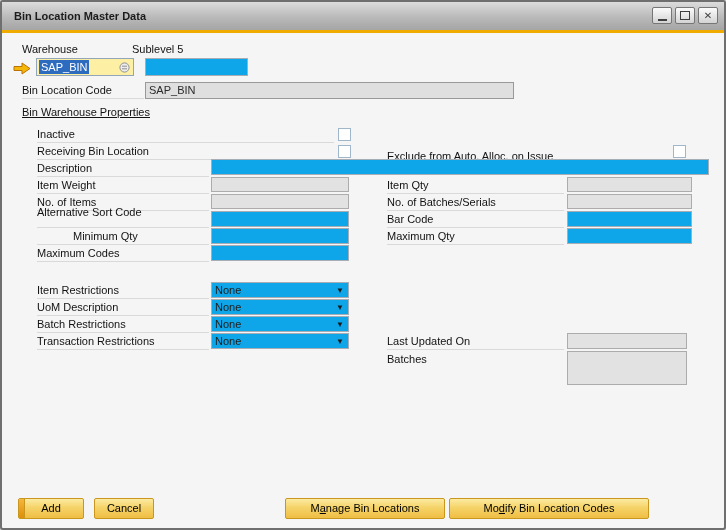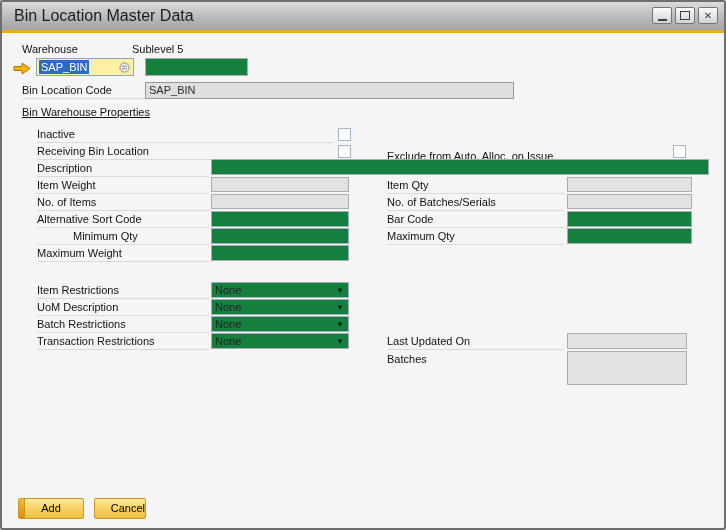--- a/index.html
+++ b/index.html
@@ -6,39 +6,39 @@
   .window {
     position:relative; width:722px; height:526px; margin:0 auto;
     background:#F5F5F6; border:2px solid #6F6F6F; border-radius:3px; overflow:hidden;
   }
   .titlebar {
     position:absolute; left:0; top:0; right:0; height:28px;
     background:linear-gradient(#DCDCDC,#B9B9B9 55%,#A5A5A5);
   }
   .title {
     position:absolute; left:12px; top:0; height:28px; line-height:28px;
-    font-size:16px; font-weight:normal; color:#1c1c1c;
+    font-size:11px; font-weight:bold; color:#1c1c1c;
   }
   .winbtns { position:absolute; right:6px; top:5px; display:flex; gap:3px; }
   .winbtn {
     width:20px; height:17px; box-sizing:border-box;
     background:linear-gradient(#FBFBFB,#D3D3D3); border:1px solid #767676; border-radius:2px;
     display:flex; align-items:center; justify-content:center; cursor:default;
   }
   .winbtn .minbar { width:9px; height:2px; background:#3f3f3f; margin-top:8px; }
   .winbtn .maxbox { width:8px; height:7px; border:1px solid #3f3f3f; background:transparent; }
   .winbtn .xglyph { font-size:10px; color:#3f3f3f; line-height:1; }
   .goldline { position:absolute; left:0; top:28px; right:0; height:3px; background:#F0AB00; }
 
   .lbl { position:absolute; font-size:11px; color:#121212; white-space:nowrap; }
   .uline { position:absolute; height:1px; background:#D9D9D9; }
 
   .fld, .fld-input, .dd {
     position:absolute; box-sizing:border-box; font-size:11px; color:#222;
-    background:#15803d; border:1px solid #A6ADB4; padding:1px 3px 0 3px;
+    background:#0ea5e9; border:1px solid #A6ADB4; padding:1px 3px 0 3px;
   }
   .fld-input { margin:0; height:16px; font-family:"Liberation Sans", sans-serif; }
   .fld.disabled { background:#E2E2E3; border-color:#ACACAC; }
   .fld.code { background:#DFDFDF; border-color:#999999; color:#2b2b2b; }
 
   .whfield {
     position:absolute; box-sizing:border-box; background:#FDF0A5;
     border:1px solid #93A5B8; font-size:11px;
   }
   .whfield .sel { background:#2D6BBF; color:#FFFFFF; padding:1px 2px; display:inline-block; margin:1px 0 0 2px; }
@@ -131,29 +131,29 @@
   <input class="fld-input" style="left: 209px; top: 157px; width: 498px;" value="">
 
   <div class="lbl" style="left:35px; top:177px;">Item Weight</div>
   <div class="uline" style="left:35px; top:191px; width:172px;"></div>
   <div class="fld disabled" style="left:209px; top:175px; width:138px; height:15px;"></div>
 
   <div class="lbl" style="left:35px; top:194px;">No. of Items</div>
   <div class="uline" style="left:35px; top:208px; width:172px;"></div>
   <div class="fld disabled" style="left:209px; top:192px; width:138px; height:15px;"></div>
 
-  <div class="lbl" style="left:35px; top:211px;">Alternative Sort Code</div>
+  <div class="lbl" style="left:35px; top:204px;">Alternative Sort Code</div>
   <div class="uline" style="left:35px; top:225px; width:172px;"></div>
   <input class="fld-input" style="left: 209px; top: 209px; width: 138px;" value="">
 
   <div class="lbl" style="left:35px; top:228px;padding-left:36px;">Minimum Qty</div>
   <div class="uline" style="left:35px; top:242px; width:172px;"></div>
   <input class="fld-input" style="left: 209px; top: 226px; width: 138px;" value="">
 
-  <div class="lbl" style="left:35px; top:245px;">Maximum Weight</div>
+  <div class="lbl" style="left:35px; top:245px;">Maximum Codes</div>
   <div class="uline" style="left:35px; top:259px; width:172px;"></div>
   <input class="fld-input" style="left: 209px; top: 243px; width: 138px;" value="">
 
   <div class="lbl" style="left:385px; top:177px;">Item Qty</div>
   <div class="uline" style="left:385px; top:191px; width:177px;"></div>
   <div class="fld disabled" style="left:565px; top:175px; width:125px; height:15px;"></div>
 
   <div class="lbl" style="left:385px; top:194px;">No. of Batches/Serials</div>
   <div class="uline" style="left:385px; top:208px; width:177px;"></div>
   <div class="fld disabled" style="left:565px; top:192px; width:125px; height:15px;"></div>
@@ -198,17 +198,23 @@
   <div class="uline" style="left:385px; top:347px; width:177px;"></div>
   <div class="fld disabled" style="left:565px; top:331px; width:120px; height:16px;"></div>
 
   <div class="lbl" style="left:385px; top:351px;">Batches</div>
   <div class="fld disabled" style="left:565px; top:349px; width:120px; height:34px;"></div>
 
   <div class="btn" style="left:16px; top:496px; width:66px;">
     <span class="strip"></span>
     <span>Add</span>
   </div>
-  <div class="btn" style="left:92px; top:496px; width:52px;text-align:right;">
+  <div class="btn" style="left:92px; top:496px; width:60px;">
     <span>Cancel</span>
   </div>
+  <div class="btn" style="left:283px; top:496px; width:160px;">
+    <span><span>M</span><span class="mn">a</span><span>nage Bin Locations</span></span>
+  </div>
+  <div class="btn" style="left:447px; top:496px; width:200px;">
+    <span><span>Mo</span><span class="mn">d</span><span>ify Bin Location Codes</span></span>
+  </div>
 
 </div>
 
 </body></html>

